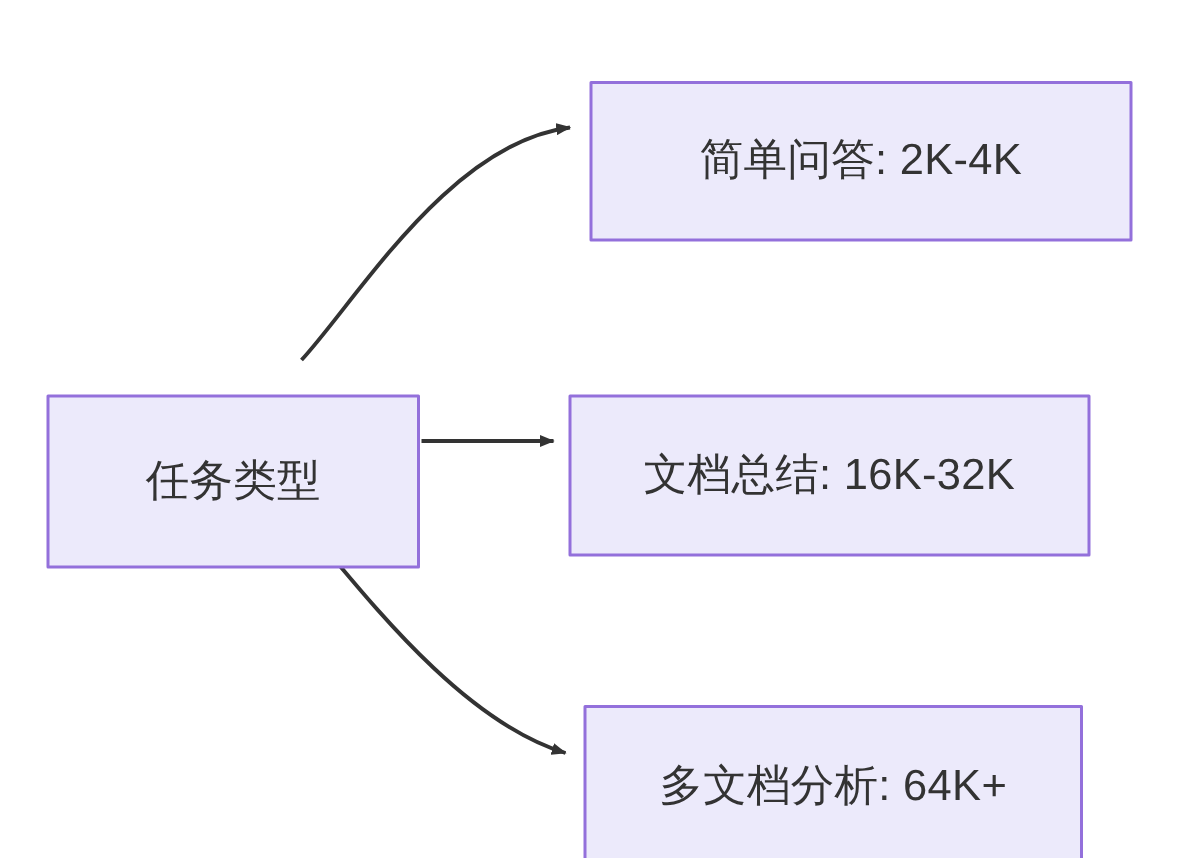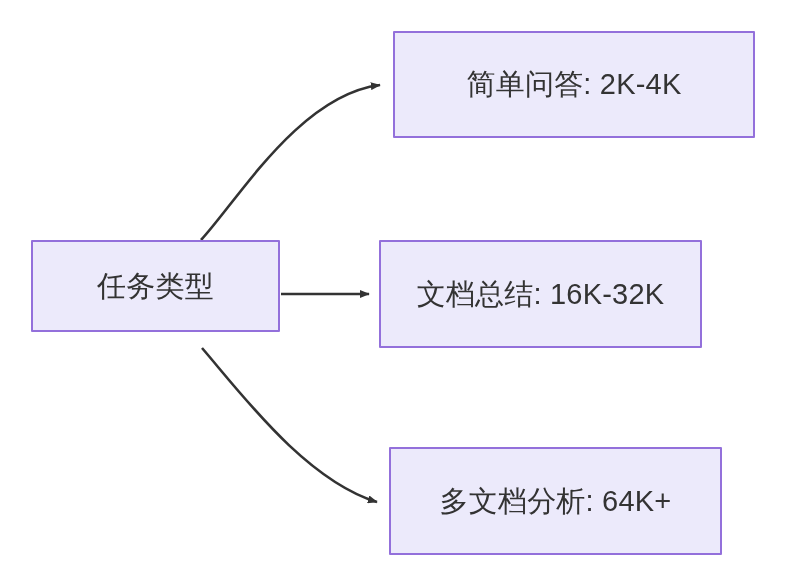--- a/index.html
+++ b/index.html
@@ -29,45 +29,46 @@
   }
   .node {
     position: absolute;
     box-sizing: border-box;
     display: flex;
     align-items: center;
     justify-content: center;
     background: #ECEAFB;
     border: 2px solid #9370DB;
     border-radius: 1px;
+    margin-top: 23px;
   }
   .node-label {
     color: #333333;
     font-size: 29px;
     line-height: 1.2;
     letter-spacing: 0.2px;
     white-space: nowrap;
     font-family: "Liberation Sans", "DejaVu Sans", sans-serif;
   }
   #node-source {
     left: 31px;
     top: 240px;
     width: 249px;
-    height: 92px;
+    height: 116px;
   }
   #node-simple-qa {
     left: 393px;
     top: 31px;
     width: 362px;
     height: 107px;
   }
   #node-doc-summary {
     left: 379px;
     top: 240px;
-    width: 323px;
+    width: 348px;
     height: 108px;
     text-align: center;
   }
   #node-multi-doc {
     left: 389px;
     top: 447px;
     width: 333px;
     height: 108px;
   }
 </style>

